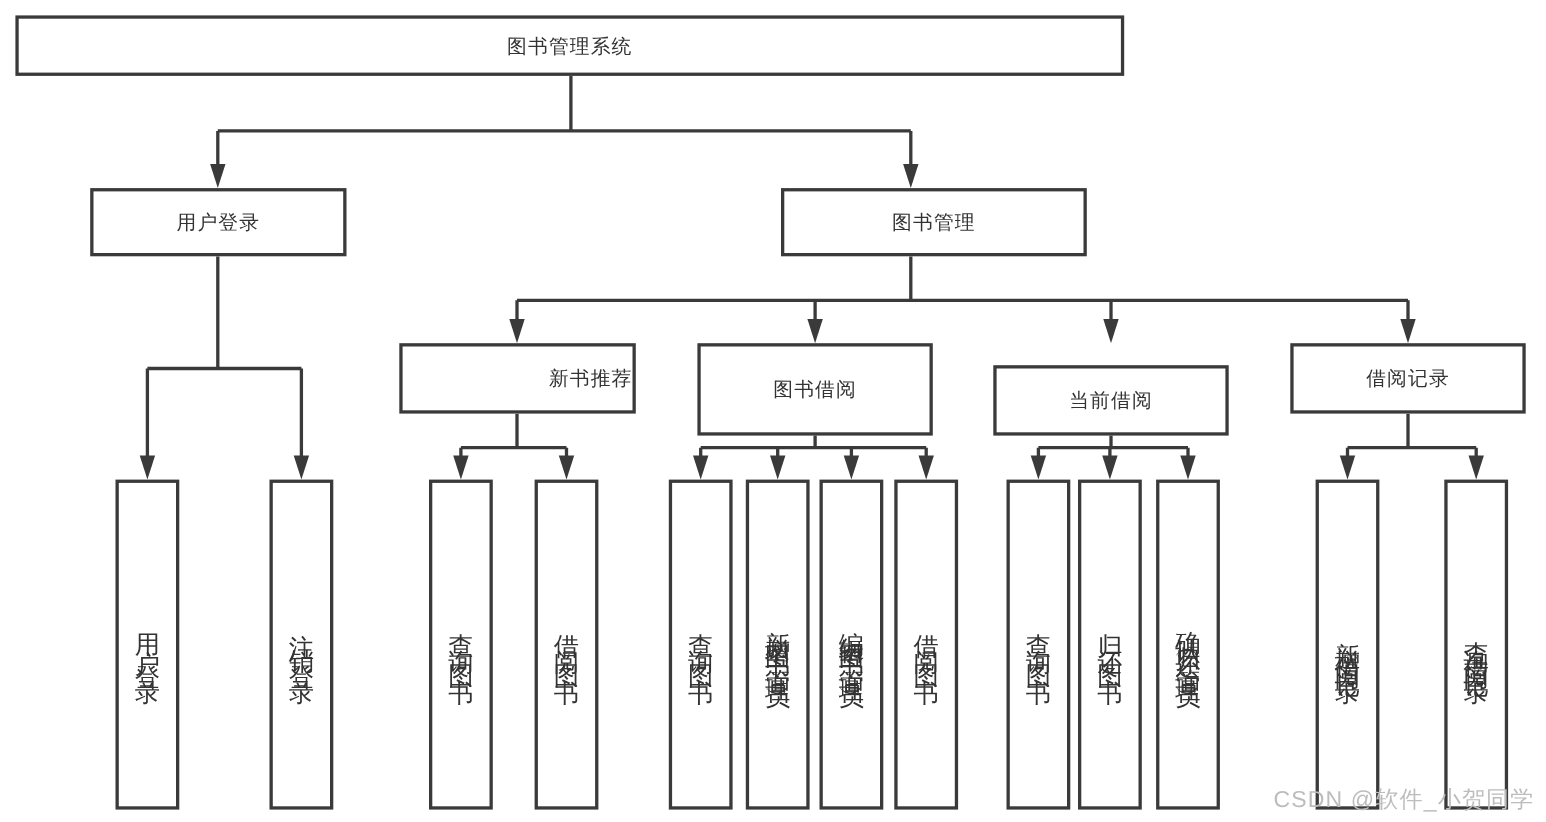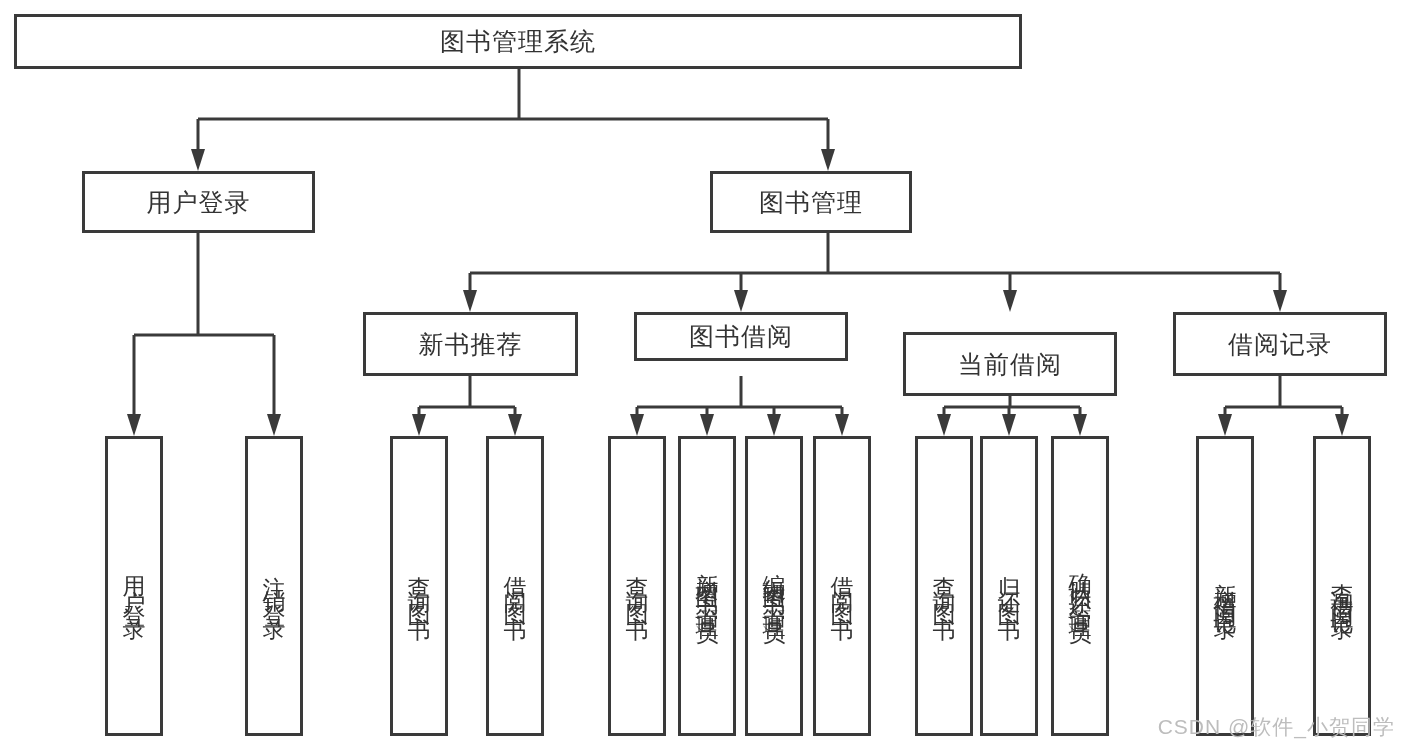--- a/index.html
+++ b/index.html
@@ -26,21 +26,21 @@
     position: absolute;
     box-sizing: border-box;
     border: 3px solid #3a3a3a;
     background: #ffffff;
     display: flex;
     align-items: center;
     justify-content: center;
     text-align: center;
   }
   .h-label {
-    font-size: 25px;
+    font-size: 18px;
     letter-spacing: 1px;
     color: #333333;
     white-space: nowrap;
   }
   .leaf .v-label {
     writing-mode: vertical-rl;
     text-orientation: mixed;
     font-size: 23px;
     letter-spacing: 7px;
     line-height: 1;
@@ -115,28 +115,28 @@
     </g>
   </svg>
 
   <div class="node" style="left:14px; top:14px; width:1008px; height:55px;">
     <span class="h-label">图书管理系统</span>
   </div>
 
   <div class="node" style="left:82px; top:171px; width:233px; height:62px;">
     <span class="h-label">用户登录</span>
   </div>
-  <div class="node" style="left:710px; top:171px; width:202px; height:62px;">
+  <div class="node" style="left:710px; top:171px; width:278px; height:62px;">
     <span class="h-label">图书管理</span>
   </div>
 
-  <div class="node" style="left:363px; top:312px; width:215px; height:64px;">
+  <div class="node" style="left:363px; top:312px; width:215px; height:64px;justify-content:flex-end;">
     <span class="h-label">新书推荐</span>
   </div>
-  <div class="node" style="left:634px; top:312px; width:214px; height:49px;">
+  <div class="node" style="left:634px; top:312px; width:214px; height:84px;">
     <span class="h-label">图书借阅</span>
   </div>
   <div class="node" style="left:903px; top:312px; width:214px; height:64px;margin-top:20px;">
     <span class="h-label">当前借阅</span>
   </div>
   <div class="node" style="left:1173px; top:312px; width:214px; height:64px;text-align:right;">
     <span class="h-label">借阅记录</span>
   </div>
 
   <div class="node leaf short" style="left:105px; top:436px; width:58px; height:300px;">

